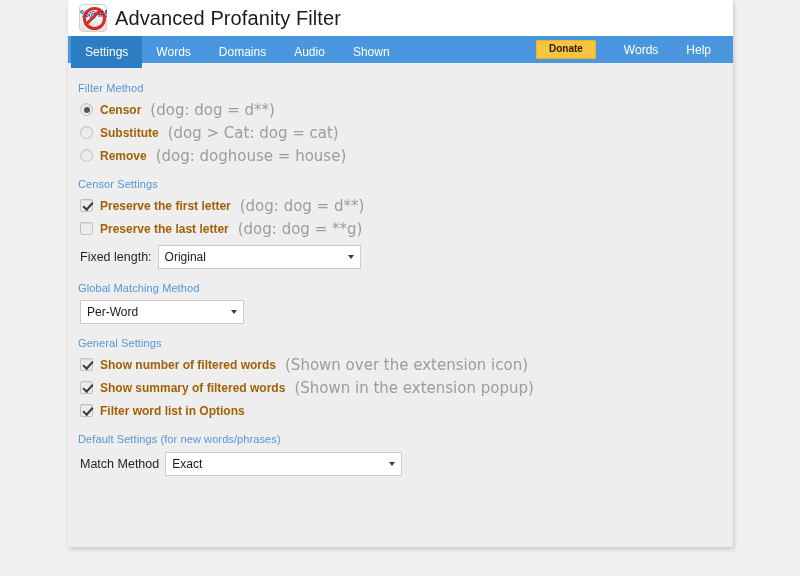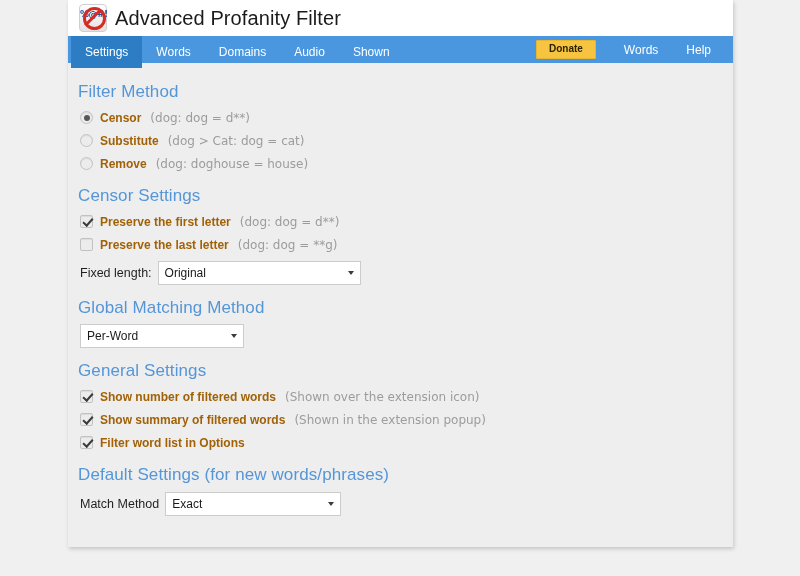--- a/index.html
+++ b/index.html
@@ -115,21 +115,21 @@
 
   
   .content {
     padding: 10px 0 0 0;
     background: #eeeeee;
     height: 484px;
     box-sizing: border-box;
   }
   .section-title {
     color: #5496d8;
-    font-size: 17px;
+    font-size: 11px;
     margin: 9px 0 6px 10px;
     font-weight: normal;
     letter-spacing: 0.1px;
   }
   .section-title.tight { margin-top: 13px; }
 
   .opt-row {
     display: flex;
     align-items: center;
     margin: 0 0 4px 12px;
@@ -182,21 +182,21 @@
   }
 
   .opt-label {
     font-size: 12px;
     color: #a16207;
     font-weight: bold;
     margin-right: 9px;
     white-space: nowrap;
   }
   .hint {
-    font-size: 12px;
+    font-size: 15px;
     color: #9c9c9c;
     white-space: nowrap;
     font-family: "DejaVu Sans", sans-serif;
   }
 
   
   .sel-row {
     display: flex;
     align-items: center;
     margin: 7px 0 0 12px;
@@ -226,21 +226,21 @@
     top: 50%;
     margin-top: -2px;
     width: 0; height: 0;
     border-left: 3.5px solid transparent;
     border-right: 3.5px solid transparent;
     border-top: 4.5px solid #3b3b3b;
   }
   .sel.w-censor  { width: 202px; }
   .sel.w-fixed   { width: 203px; align-items: center; }
   .sel.w-global  { width: 164px; margin-left: 12px; margin-top: 6px; }
-  .sel.w-match   { width: 176px; }
+  .sel.w-match   { width: 237px; }
 </style>
 </head>
 <body>
 
 <div id="page">
 
   <div class="header">
     <div class="logo">
       <div class="sym">%@#!</div>
       <div class="ring"></div>

